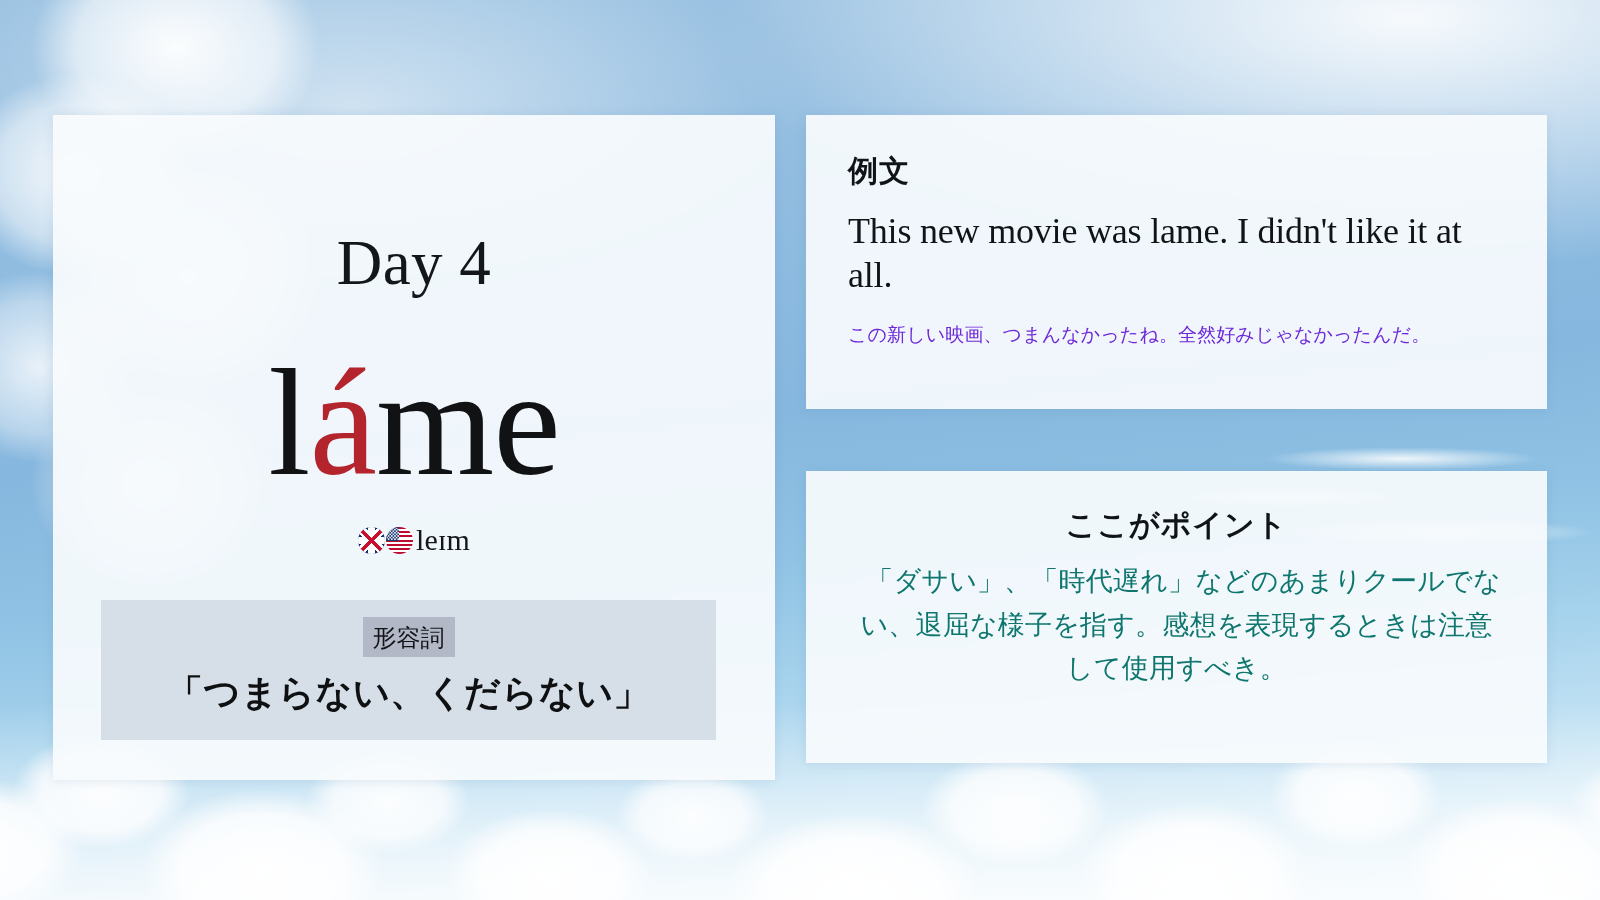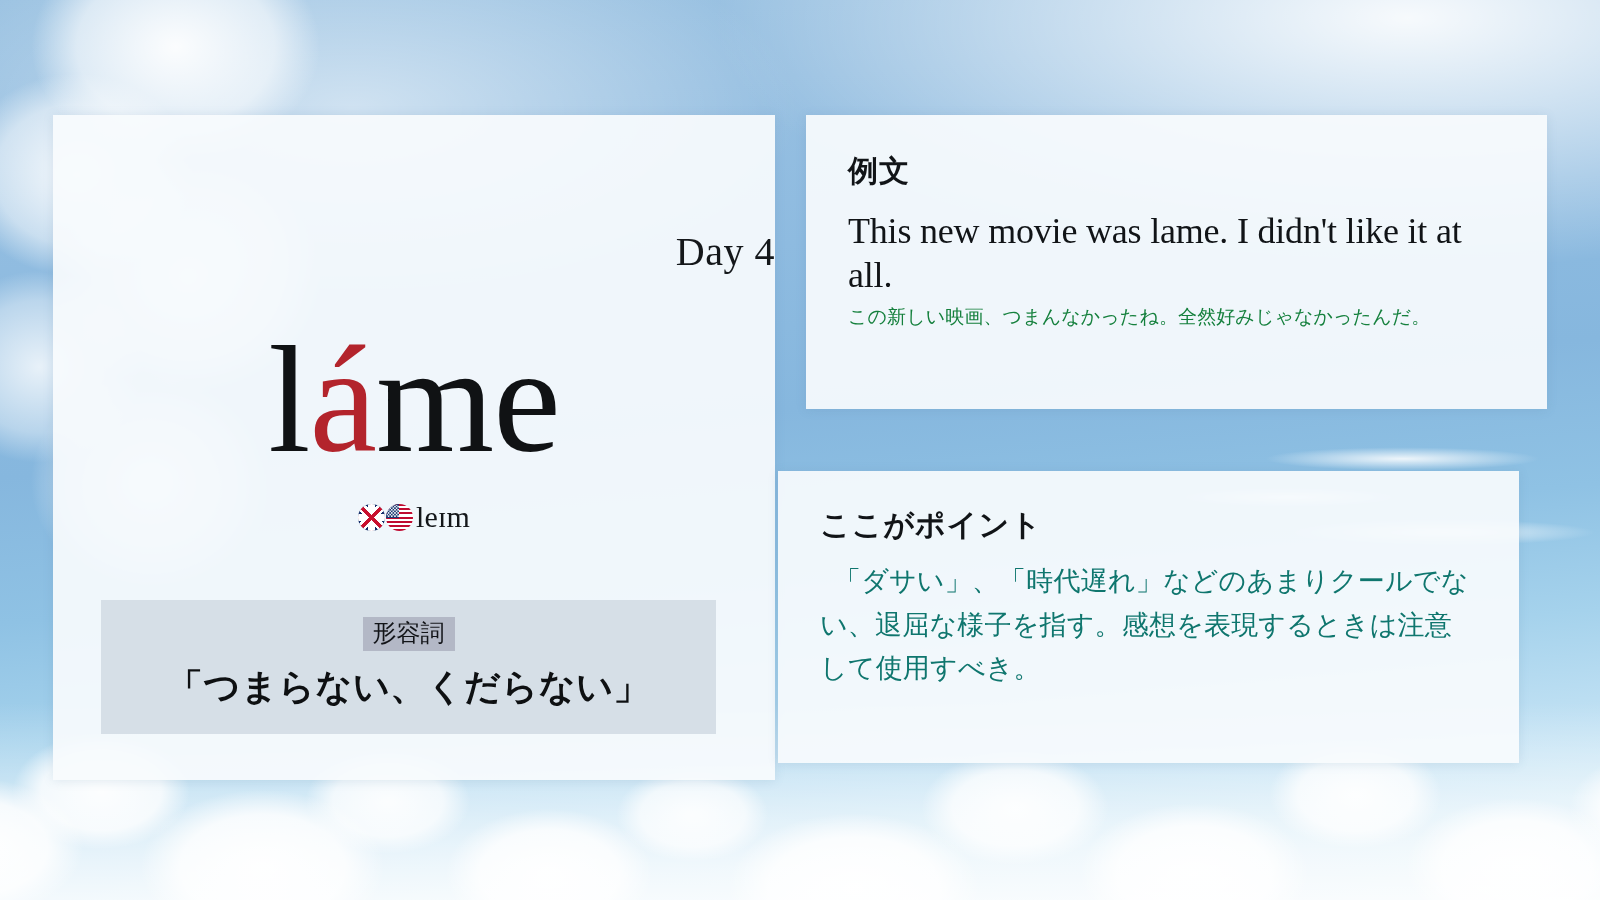--- a/index.html
+++ b/index.html
@@ -92,26 +92,26 @@
 
   
   .card {
     position: absolute;
     background: rgba(248, 251, 253, 0.93);
     box-shadow: 0 1px 10px rgba(80, 120, 155, 0.14);
   }
 
   #left-card  { left: 53px;  top: 115px; width: 722px; height: 665px; }
   #example-card { left: 806px; top: 115px; width: 741px; height: 294px; }
-  #point-card   { left: 778px; top: 471px; width: 741px; height: 292px; }
+  #point-card   { left: 806px; top: 471px; width: 741px; height: 292px; text-align: center; }
 
   
   .day-label {
-    text-align: right;
-    font-size: 40px;
+    text-align: center;
+    font-size: 63px;
     color: #14171a;
     letter-spacing: 0.5px;
     margin-top: 117px;
     line-height: 1;
   }
 
   .headword {
     text-align: center;
     font-size: 152px;
     line-height: 1;
@@ -205,24 +205,24 @@
     width: 615px;
     background: #d6dfe7;
     padding: 17px 0 22px;
     text-align: center;
   }
 
   .pos-badge {
     display: inline-block;
     background: #b3b8c6;
     color: #121418;
-    font-family: Liberation Serif, serif;
+    font-family: Liberation Mono, monospace;
     font-size: 24px;
     line-height: 1.22;
-    padding: 2px 10px 3px;
+    padding: 8px 10px 3px;
   }
 
   .meaning-text {
     margin-top: 12px;
     font-size: 36px;
     font-weight: bold;
     color: #0e1012;
     letter-spacing: 0.5px;
     white-space: nowrap;
   }
@@ -239,24 +239,24 @@
 
   .example-en {
     margin-top: 18px;
     font-size: 36px;
     line-height: 1.22;
     color: #111417;
     letter-spacing: -0.2px;
   }
 
   .example-ja {
-    margin-top: 6px;
+    margin-top: 24px;
     font-size: 19px;
     line-height: 1.4;
-    color: #15803d;
+    color: #6d28d9;
     letter-spacing: 0.1px;
   }
 
   #point-card .card-pad { padding-top: 34px; }
 
   .point-body {
     margin-top: 14px;
     font-size: 27px;
     line-height: 1.62;
     color: #0f766e;

